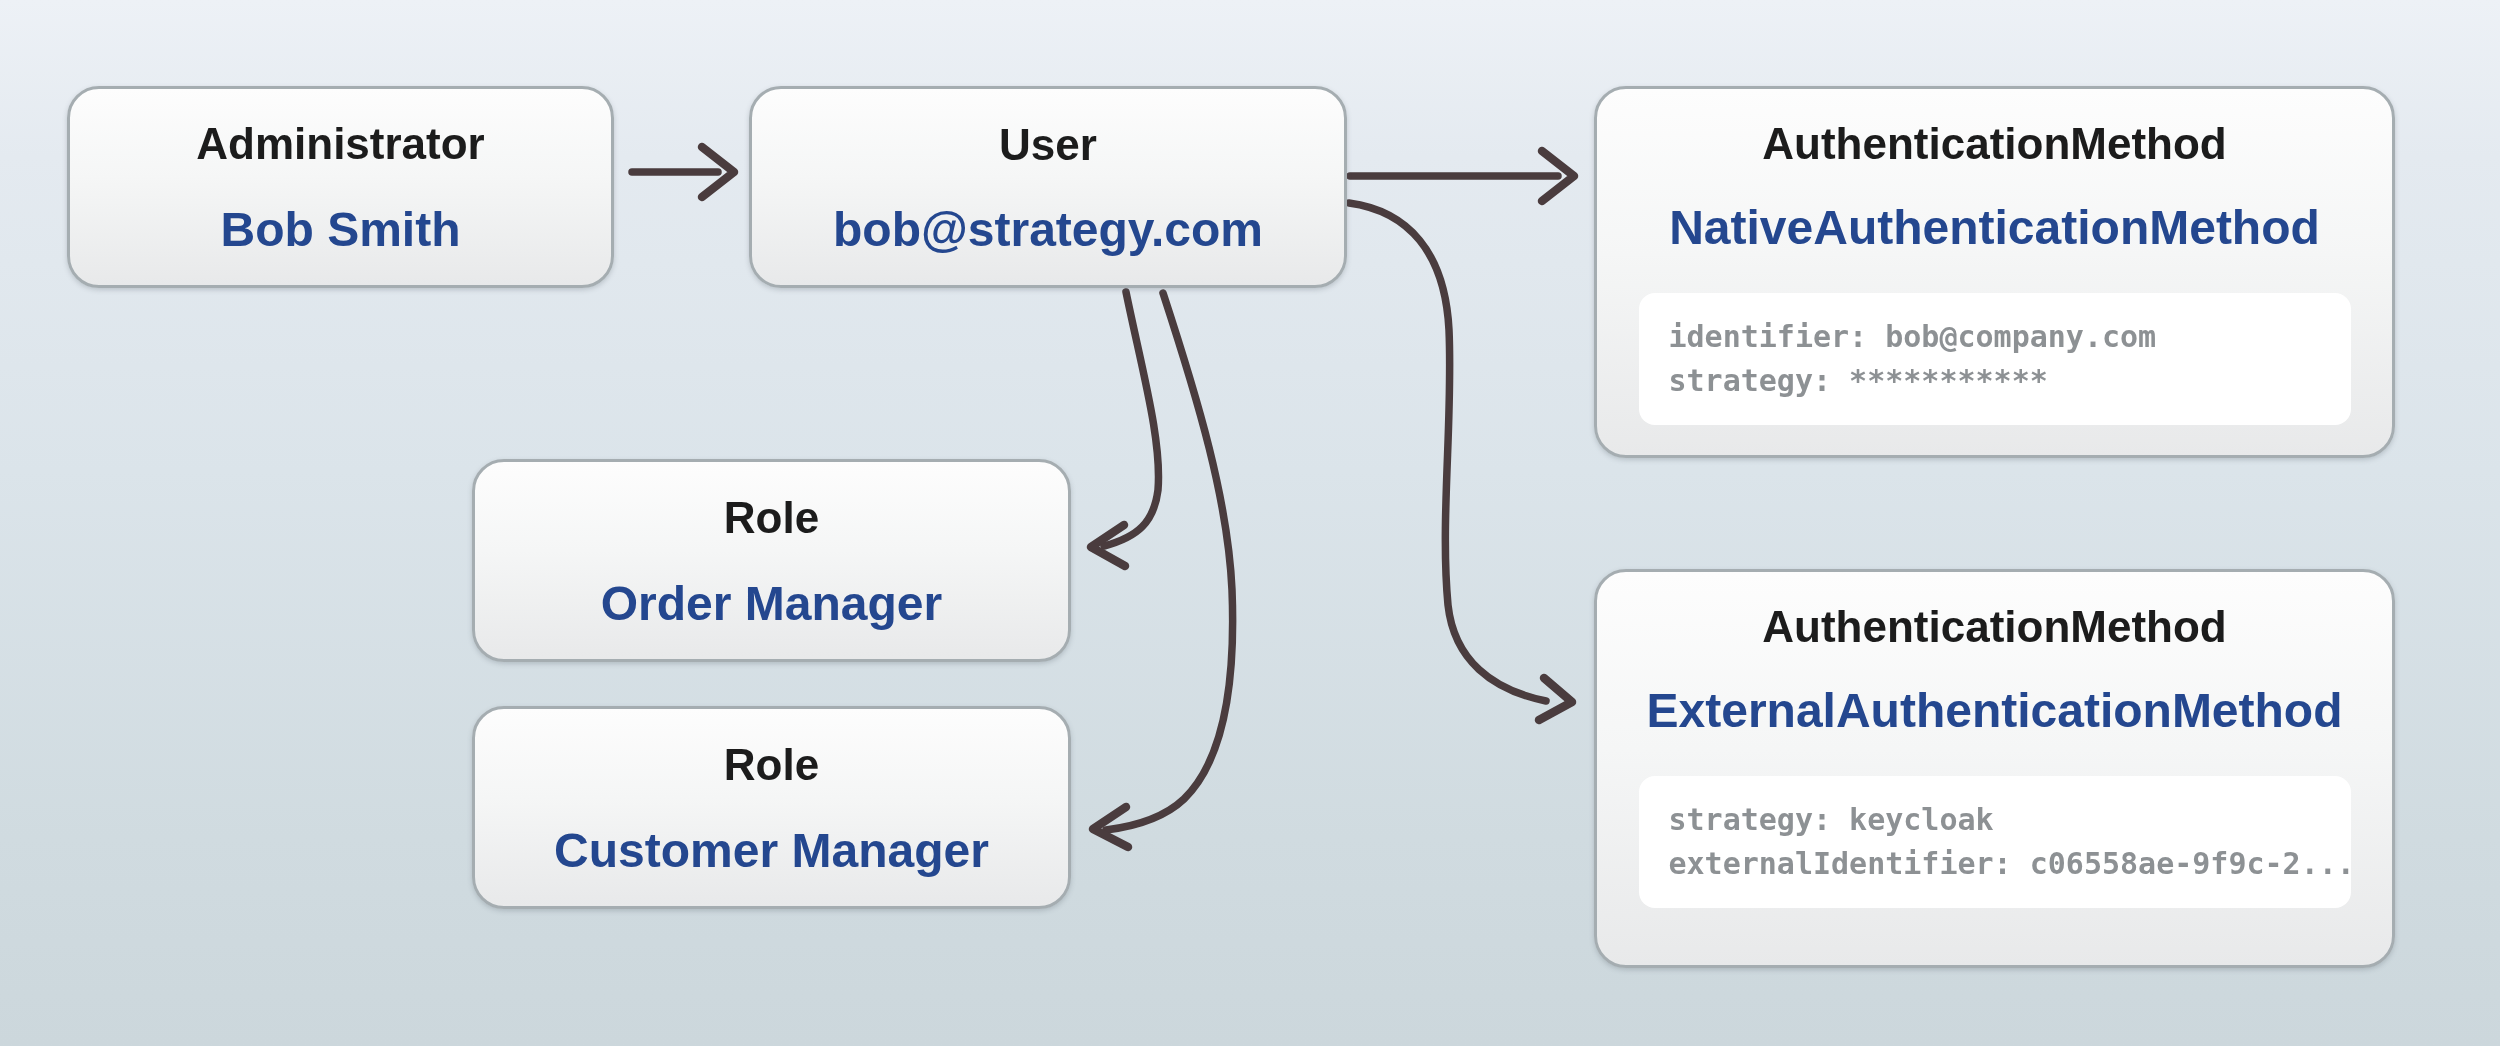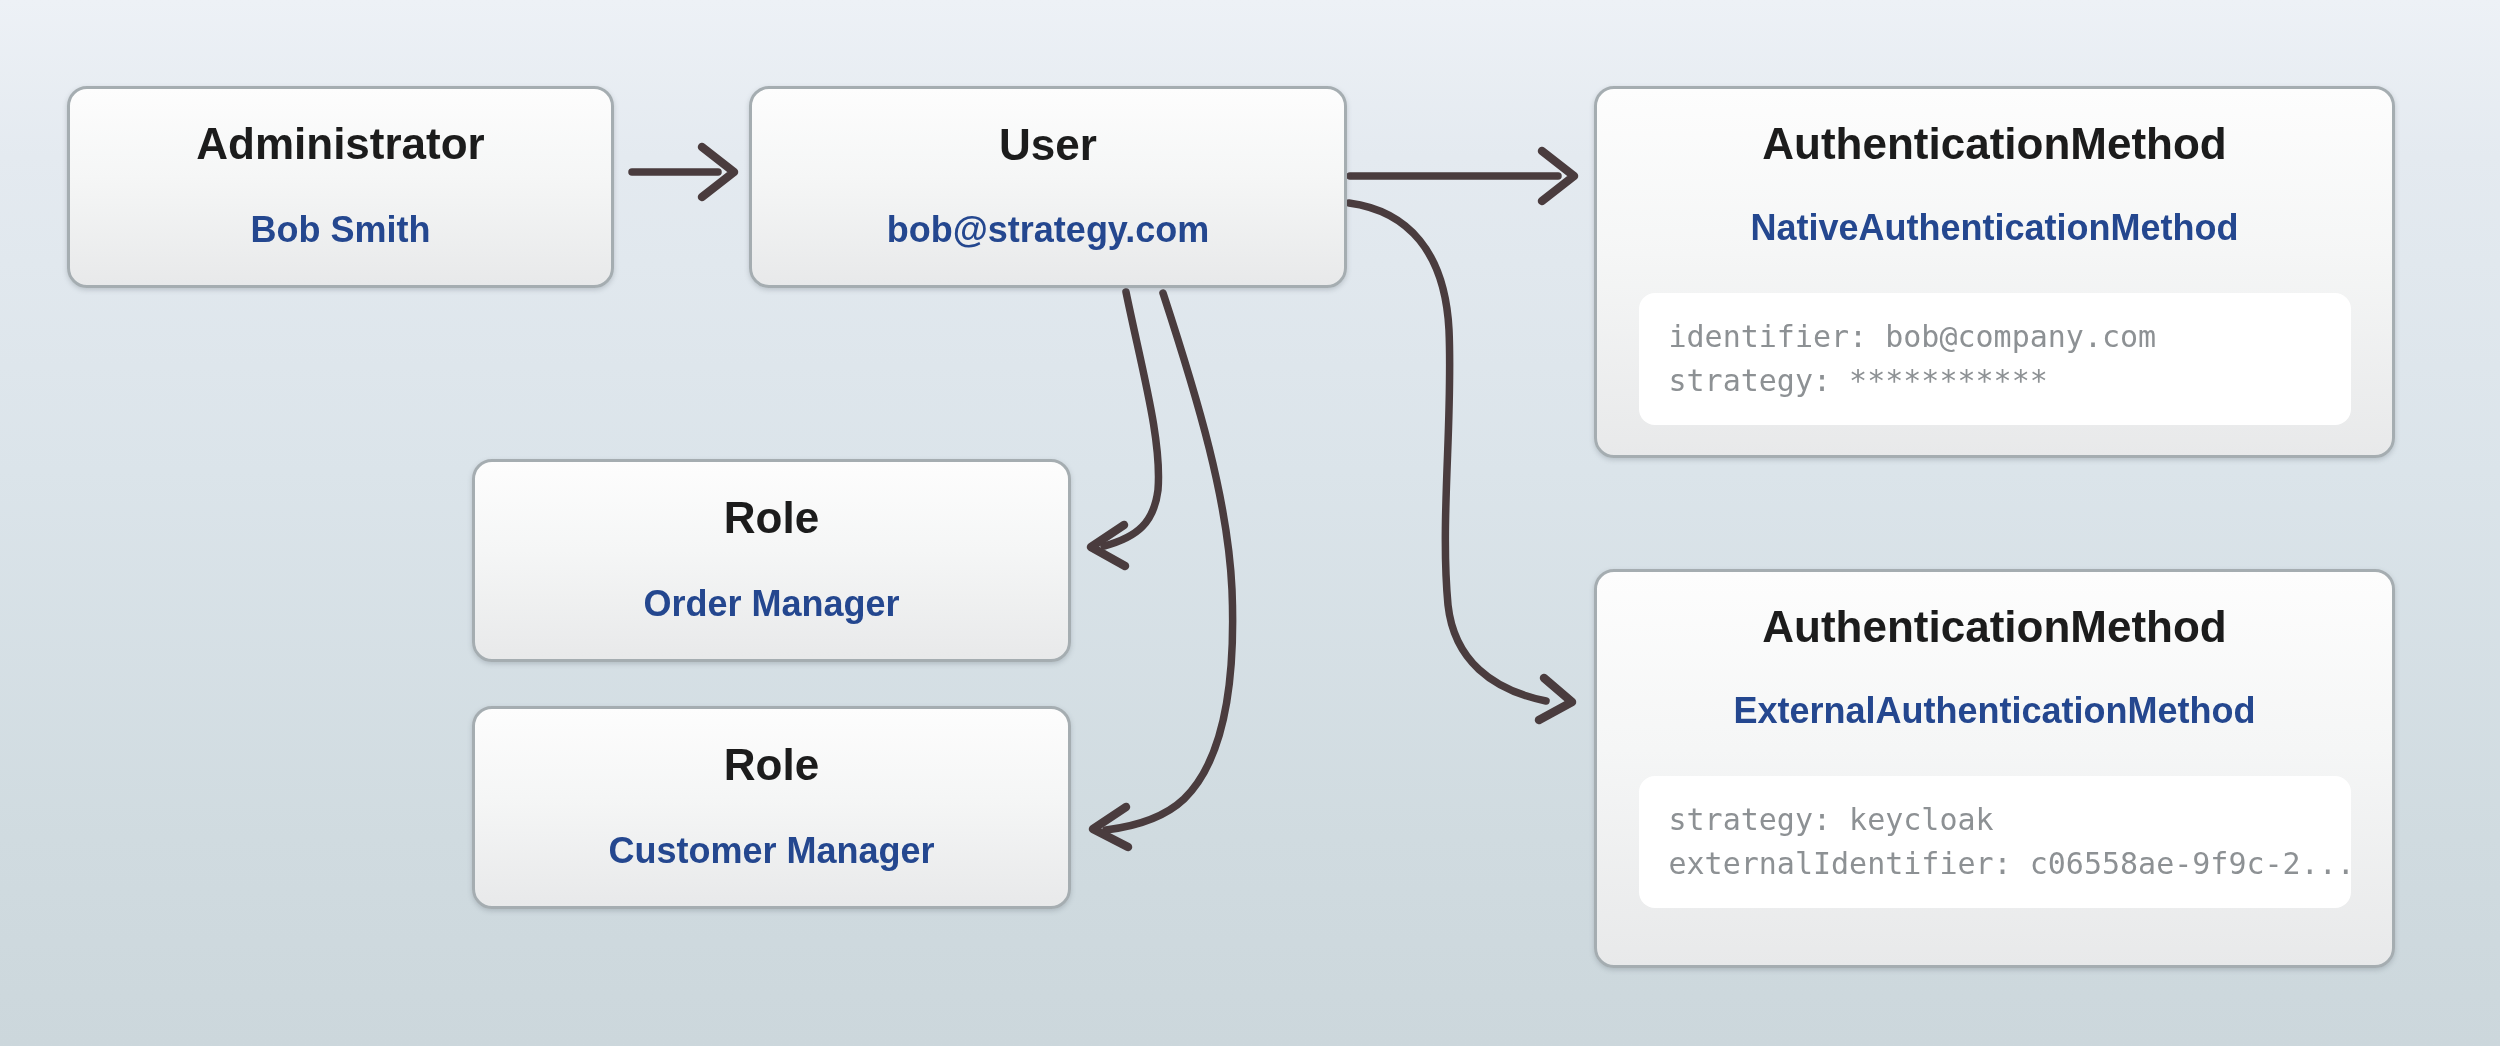--- a/index.html
+++ b/index.html
@@ -7,56 +7,57 @@
   .canvas{
     position:relative;
     width:2500px;height:1046px;
     overflow:hidden;
     background:linear-gradient(180deg,#edf1f6 0%,#e4eaf0 15%,#dbe4ea 45%,#d0dbe0 80%,#ccd7dc 100%);
   }
   .node{
     position:absolute;
     box-sizing:border-box;
     border:3.5px solid #a5adb1;
-    border-radius:20px;
+    border-radius:32px;
     background:linear-gradient(180deg,#fdfdfd 0%,#f5f6f6 45%,#e8e9ea 100%);
     box-shadow:0 2px 5px rgba(90,100,110,0.28);
     display:flex;
     flex-direction:column;
     align-items:center;
     justify-content:center;
   }
   .node.entity{ gap:36px; }
   .node.auth{
     justify-content:flex-start;
     padding-top:30px;
   }
   .node-title{
     font-size:44px;
     font-weight:bold;
     color:#1c1c1c;
     line-height:50px;
     white-space:nowrap;
   }
   .node-subtitle{
-    font-size:36px;
+    font-size:48px;
     font-weight:bold;
     color:#24478f;
     line-height:50px;
     white-space:nowrap;
   }
   .node.auth .node-subtitle{ margin-top:34px;text-align:center; }
   .code-block{
     margin-top:40px;
     box-sizing:border-box;
     width:712px;
     background:#ffffff;
     border-radius:16px;
     padding:22px 30px;
     align-self:center;
+    font-weight:bold;
   }
   .code-line{
     font-family:"DejaVu Sans Mono","Liberation Mono",monospace;
     font-size:30px;
     line-height:44px;
     color:#8d9194;
     white-space:pre;
   }
   svg.edges{
     position:absolute;

